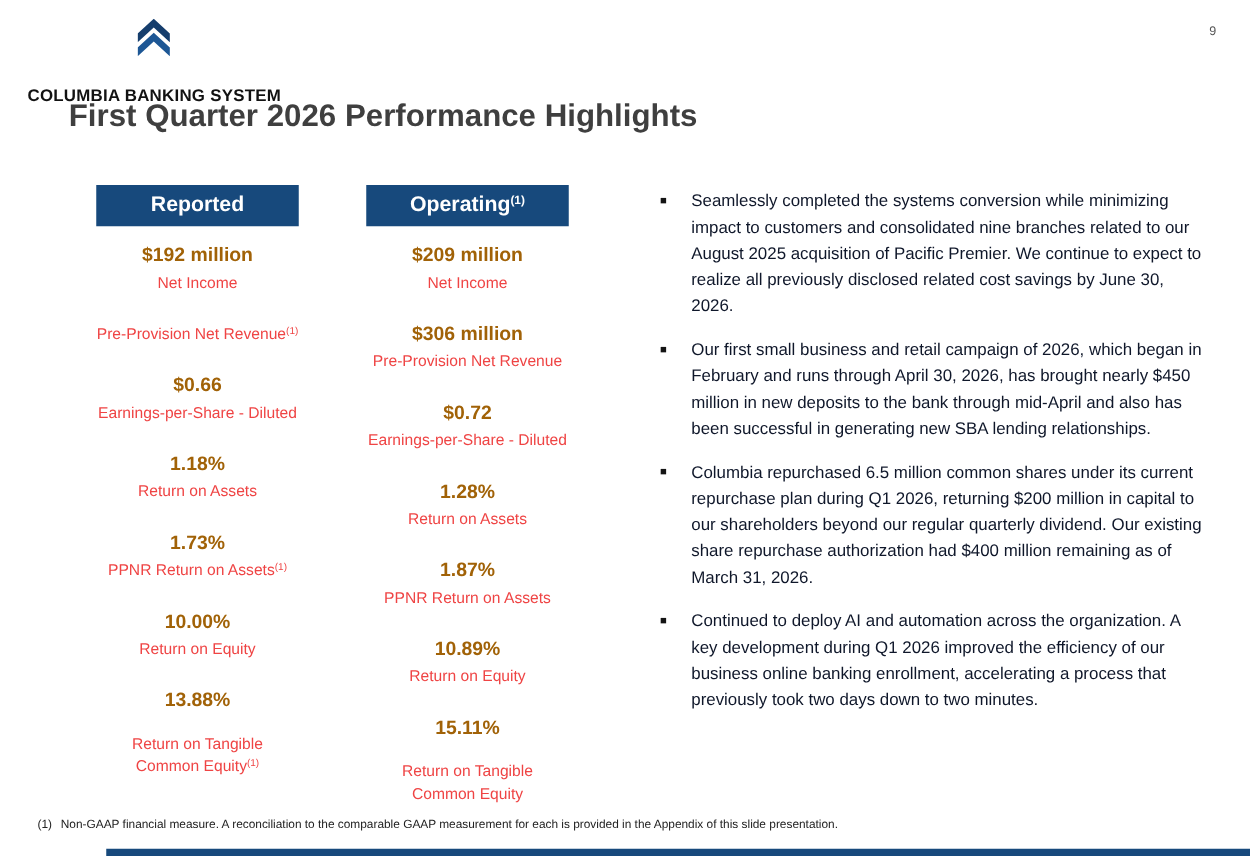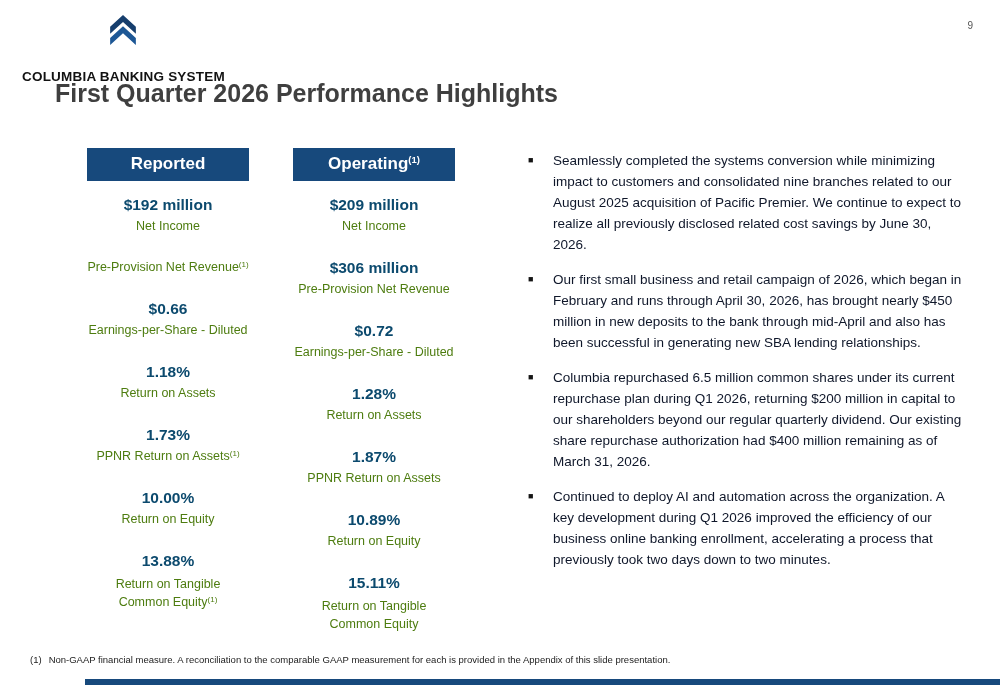--- a/index.html
+++ b/index.html
@@ -6,31 +6,31 @@
   body {
     width:1000px; height:685px; position:relative; overflow:hidden;
     background:#ffffff; font-family:"Liberation Sans", sans-serif;
   }
   .brandbar { position:absolute; top:15px; left:22px; display:flex; align-items:center; gap:24px;flex-direction:column; }
   .brand-text { font-weight:bold; font-size:13.5px; color:#121212; letter-spacing:0.2px; }
   .page-num { position:absolute; top:20px; right:27px; font-size:10px; color:#555; }
   .slide-title { position:absolute; left:55px; top:79px; font-size:25px; font-weight:bold; color:#3f3f3f; }
 
   .col { position:absolute; top:148px; width:200px; text-align:center; }
-  .col1 { left:68px; }
+  .col1 { left:58px; }
   .col2 { left:274px; }
   .col-header {
     width:162px; margin:0 auto 13px; box-sizing:border-box;
     background:#17497C; color:#ffffff; font-weight:bold; font-size:17px;
     padding:6px 0 7px;
   }
   .metrics { display:flex; flex-direction:column; row-gap:23px; }
-  .metric-value { font-size:15.5px; font-weight:bold; color:#0c4a6e; line-height:22px; }
-  .metric-label { font-size:12.5px; color:#4d7c0f; line-height:16px;text-align:center; }
-  .metric-label.narrow { max-width:125px; margin:4px auto; }
+  .metric-value { font-size:15.5px; font-weight:bold; color:#a16207; line-height:22px; }
+  .metric-label { font-size:12.5px; color:#ef4444; line-height:16px;text-align:center; }
+  .metric-label.narrow { max-width:125px; margin:15px auto; }
   .sup { font-size:8px; vertical-align:4px; }
   .col-header .sup { font-size:9.5px; vertical-align:6px; }
 
   .bullets { position:absolute; left:528px; top:150px; width:440px; }
   .bullet { display:flex; gap:17px; margin-bottom:14px; }
   .bullet-marker { flex:0 0 8px; font-size:9px; color:#141414; line-height:21px; }
   .bullet-text { font-size:13.5px; color:#0f172a; line-height:21px; }
 
   .footnote { position:absolute; left:30px; bottom:20px; display:flex; gap:7px; font-size:9.5px; color:#222222; }
   .bottom-bar { position:absolute; bottom:0; left:85px; right:0; height:6px; background:#17497C; }

